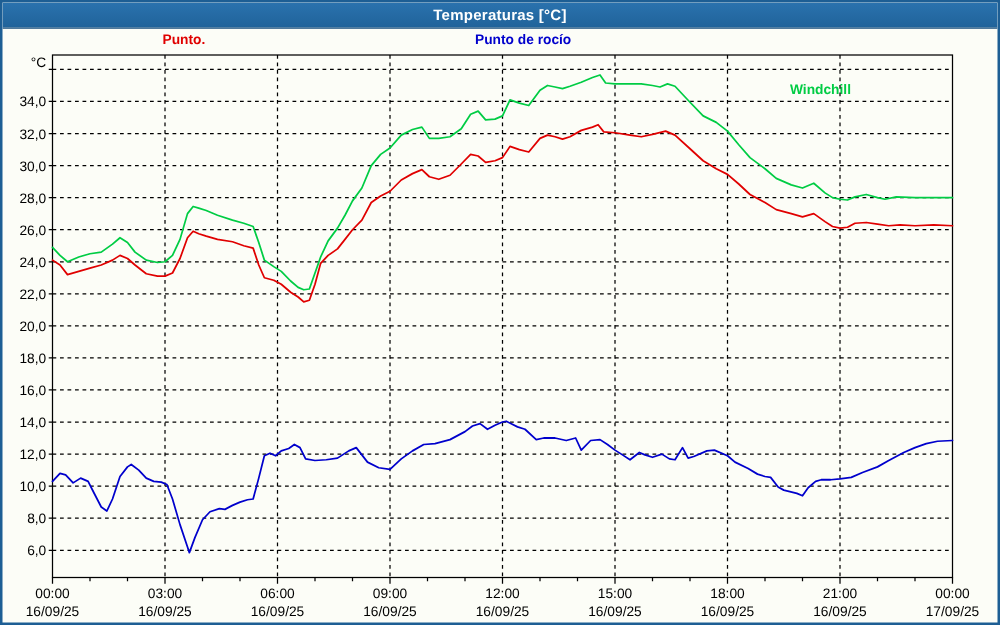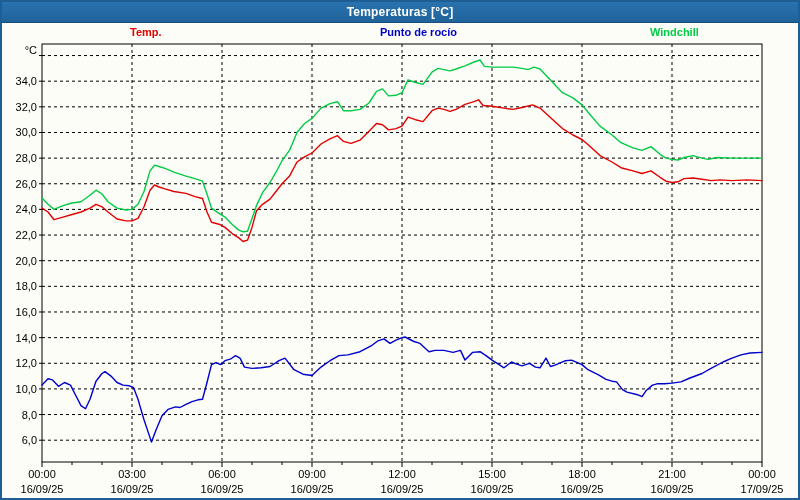--- a/index.html
+++ b/index.html
@@ -25,23 +25,23 @@
   text{font-family:"Liberation Sans","DejaVu Sans",sans-serif;}
 </style>
 </head>
 <body>
 
 <div class="frame">
   <div class="titlebar">
     <span>Temperaturas [°C]</span>
   </div>
 
-  <div class="legend-item" style="left: 128px; color: rgb(224, 0, 0);">Temp.</div>
+  <div class="legend-item" style="left: 128px; color: rgb(224, 0, 0);">Punto.</div>
   <div class="legend-item" style="left: 378px; color: rgb(0, 0, 204);">Punto de rocío</div>
-  <div class="legend-item" style="left: 648px; color: rgb(0, 204, 68);">Windchill</div>
+  <div class="legend-item" style="left: 630px; color: rgb(0, 204, 68); margin-top: 40px;">Windchill</div>
 
   <svg id="chart" width="800" height="500" viewBox="0 0 800 500">
       <g>
         <line x1="40" y1="53.539877300613476" x2="760" y2="53.539877300613476" stroke="#000000" stroke-width="1" stroke-dasharray="3,3"></line>
         <line x1="40" y1="79.18404907975459" x2="760" y2="79.18404907975459" stroke="#000000" stroke-width="1" stroke-dasharray="3,3"></line>
         <line x1="40" y1="104.82822085889568" x2="760" y2="104.82822085889568" stroke="#000000" stroke-width="1" stroke-dasharray="3,3"></line>
         <line x1="40" y1="130.47239263803678" x2="760" y2="130.47239263803678" stroke="#000000" stroke-width="1" stroke-dasharray="3,3"></line>
         <line x1="40" y1="156.11656441717787" x2="760" y2="156.11656441717787" stroke="#000000" stroke-width="1" stroke-dasharray="3,3"></line>
         <line x1="40" y1="181.760736196319" x2="760" y2="181.760736196319" stroke="#000000" stroke-width="1" stroke-dasharray="3,3"></line>
         <line x1="40" y1="207.4049079754601" x2="760" y2="207.4049079754601" stroke="#000000" stroke-width="1" stroke-dasharray="3,3"></line>

